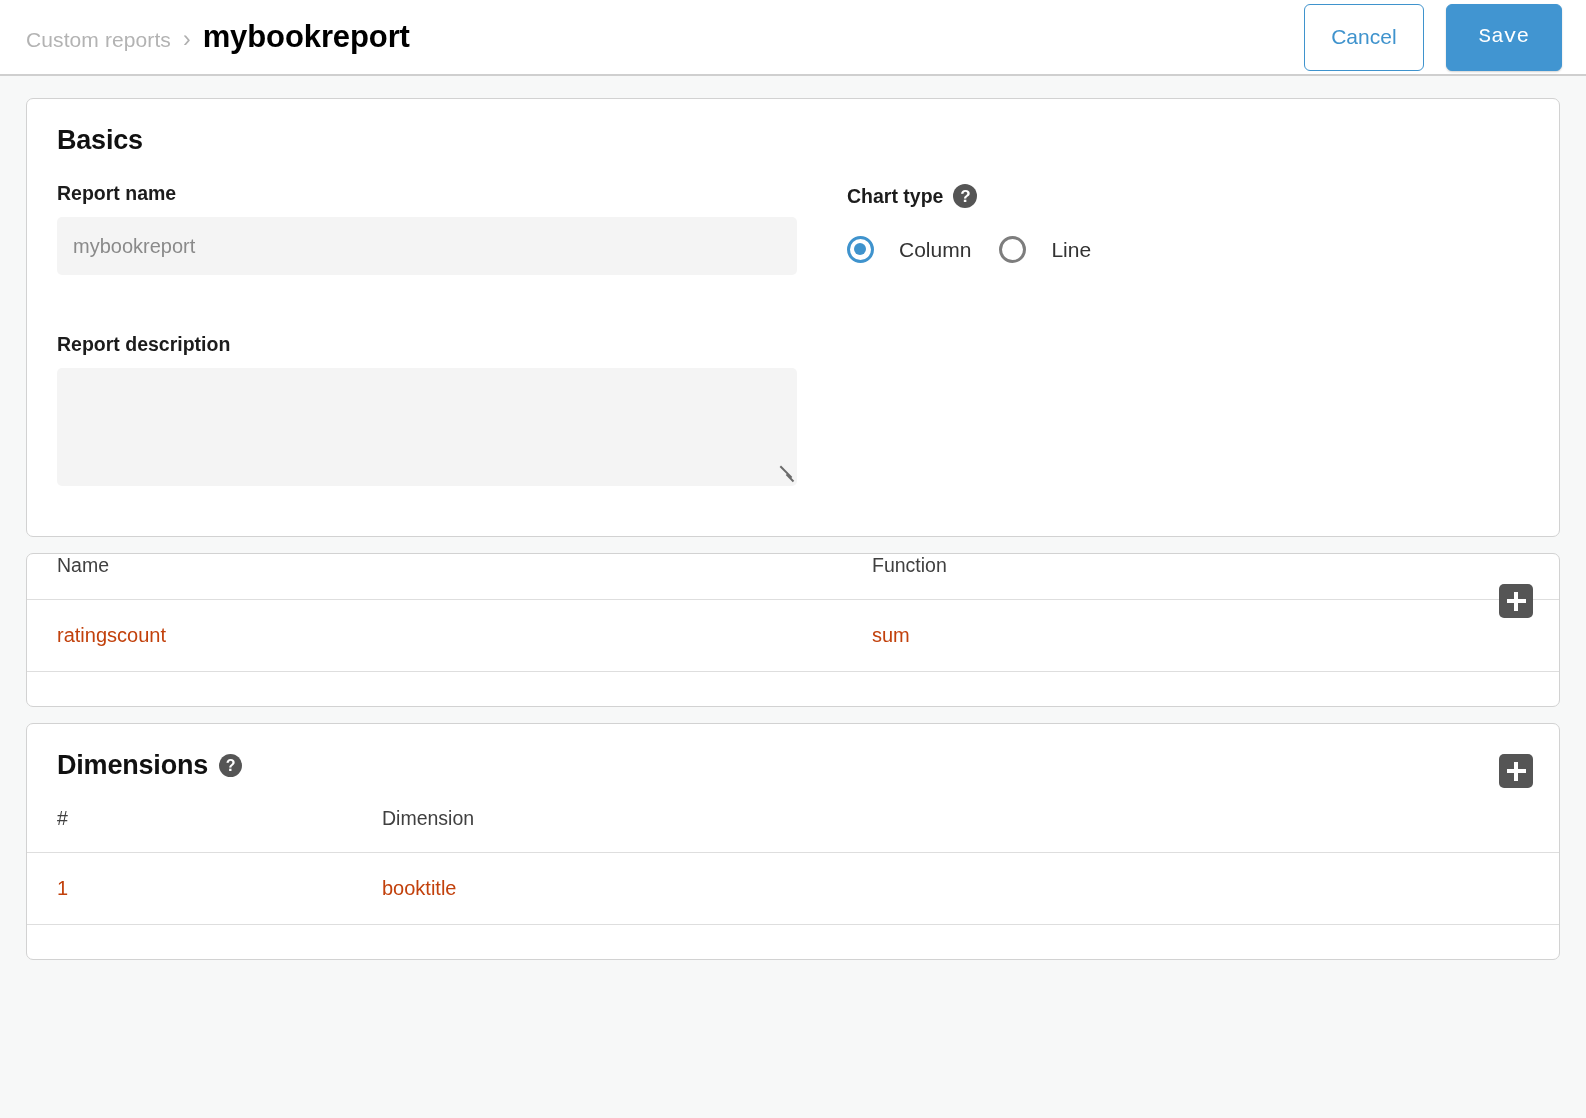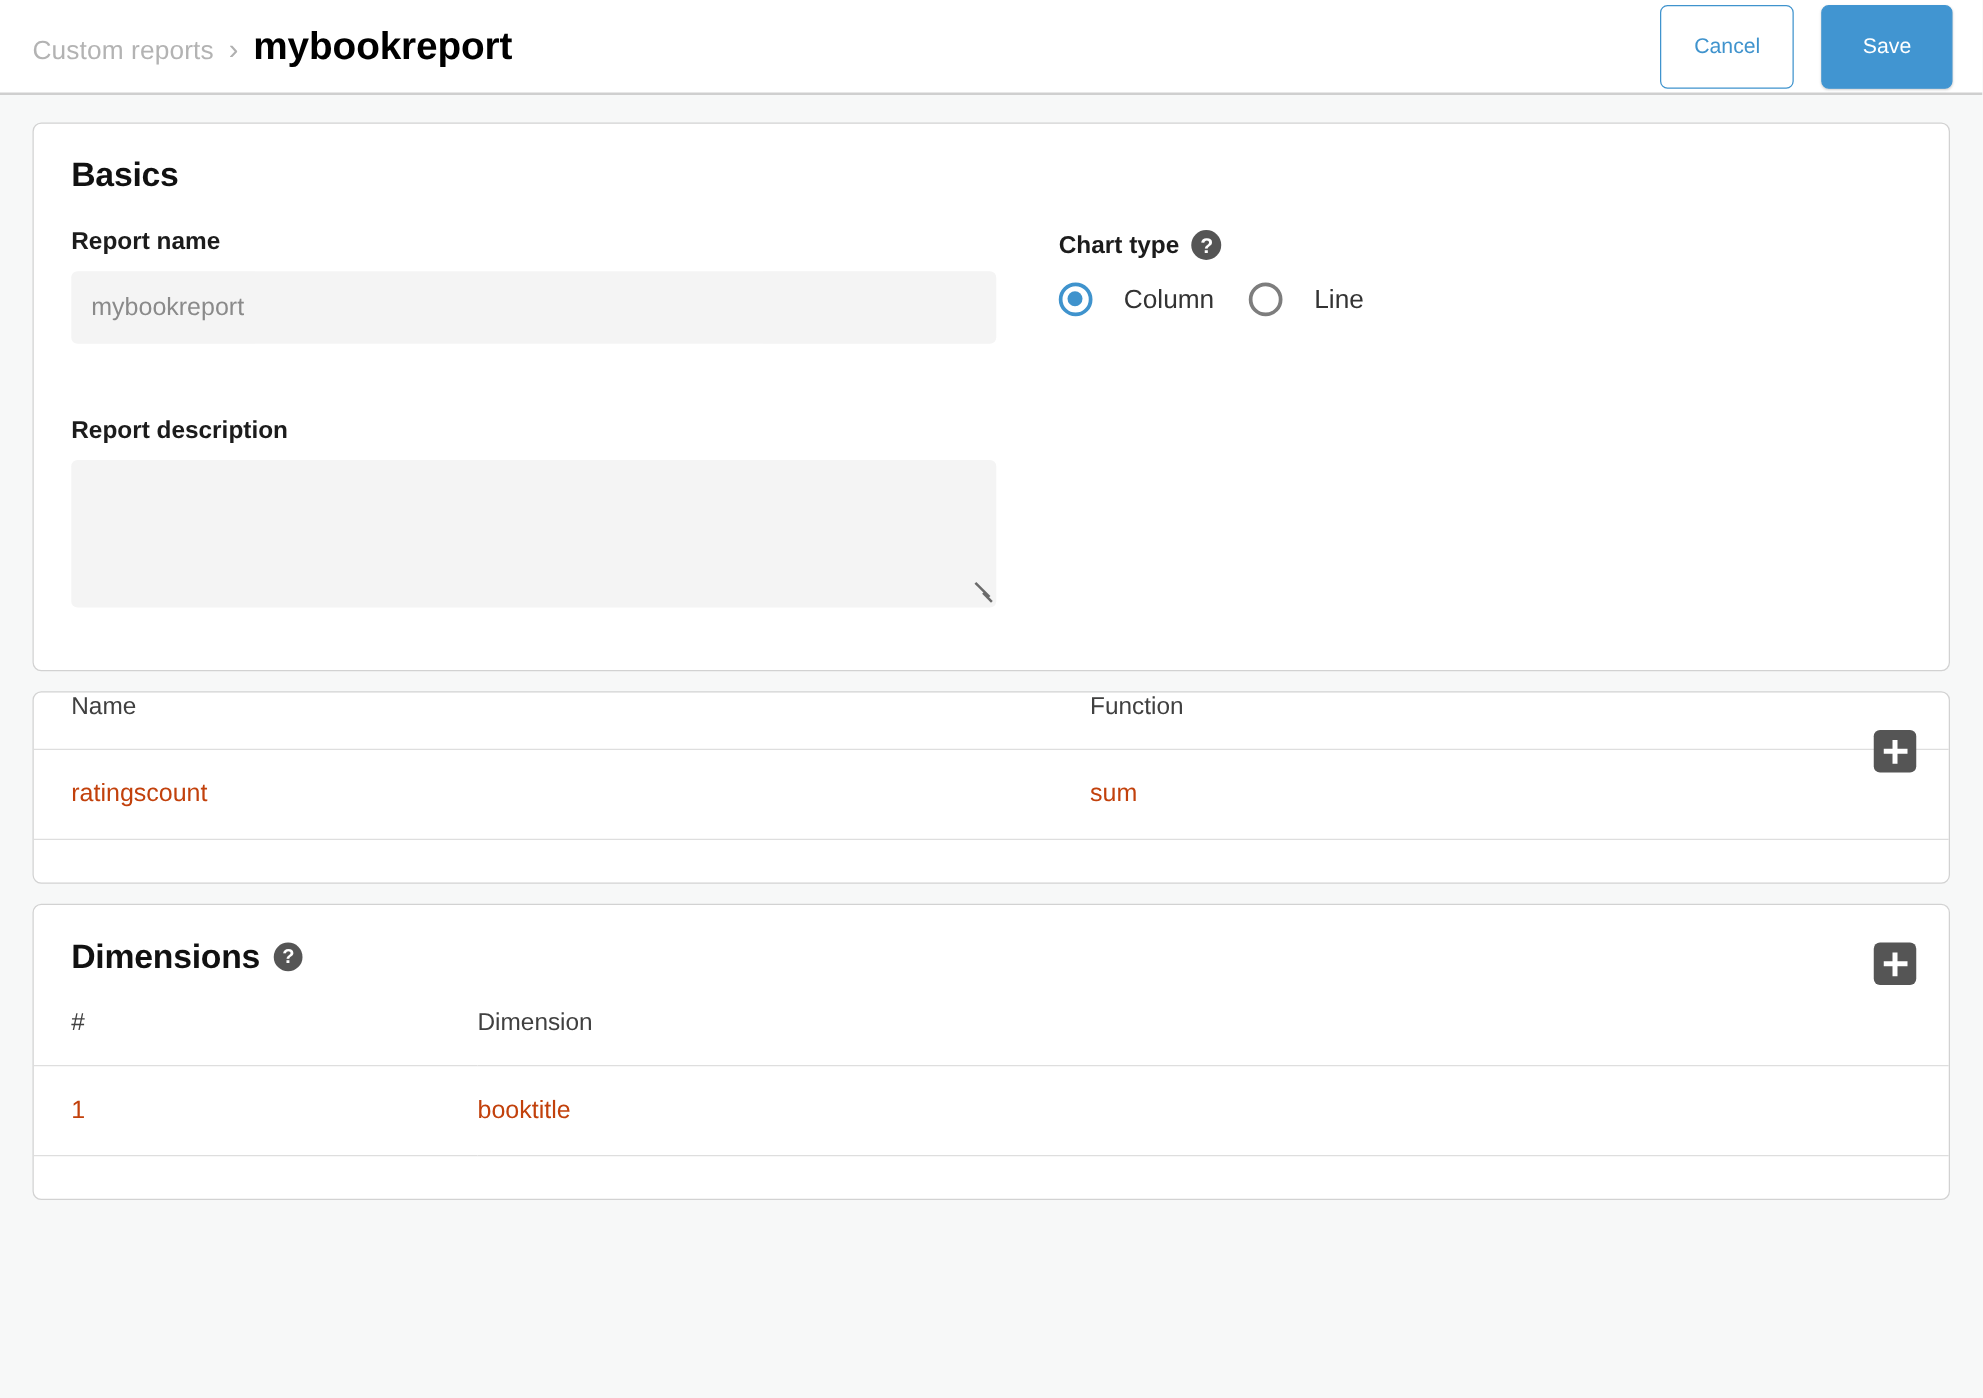--- a/index.html
+++ b/index.html
@@ -48,40 +48,41 @@
     font-weight: bold;
     letter-spacing: -.1px;
   }
   .topbar-actions {
     display: flex;
     align-items: center;
     gap: 22px;
   }
   .btn {
     font-family: "Liberation Sans", sans-serif;
-    font-size: 17px;
+    font-size: 21px;
     border-radius: 6px;
     padding: 0 26px;
     height: 67px;
     line-height: 50px;
     cursor: pointer;
     white-space: nowrap;
   }
   .btn-cancel {
     background: #ffffff;
     color: #3f93cd;
     border: 1.6px solid #3f93cd;
   }
   .btn-save {
     background: #4195d1;
     color: #ffffff;
     border: 1.6px solid #4195d1;
     font-weight: 500;
     padding: 0 32px;
     box-shadow: 0 1px 2px rgba(0,0,0,.18);
+    font-family: Liberation Mono, monospace;
   }
 
   
   .page {
     padding: 22px 26px 4px 26px;
   }
   .card {
     background: #ffffff;
     border: 1px solid #d2d2d2;
     border-radius: 7px;
@@ -183,21 +184,21 @@
   .resize-grip i:nth-child(2) { right: 0px;  bottom: -2px; height: 10px; }
 
   
   .chart-type-label {
     font-size: 19.5px;
     font-weight: bold;
     color: #1c1c1c;
     display: flex;
     align-items: flex-end;
     gap: 10px;
-    margin-bottom: 18px;
+    margin-bottom: 28px;
   }
   .radio-row { display: flex; align-items: center; gap: 16px; }
   .radio-opt {
     display: flex;
     align-items: center;
     gap: 25px;
     cursor: pointer;
     margin-right: 12px;
   }
   .radio {

